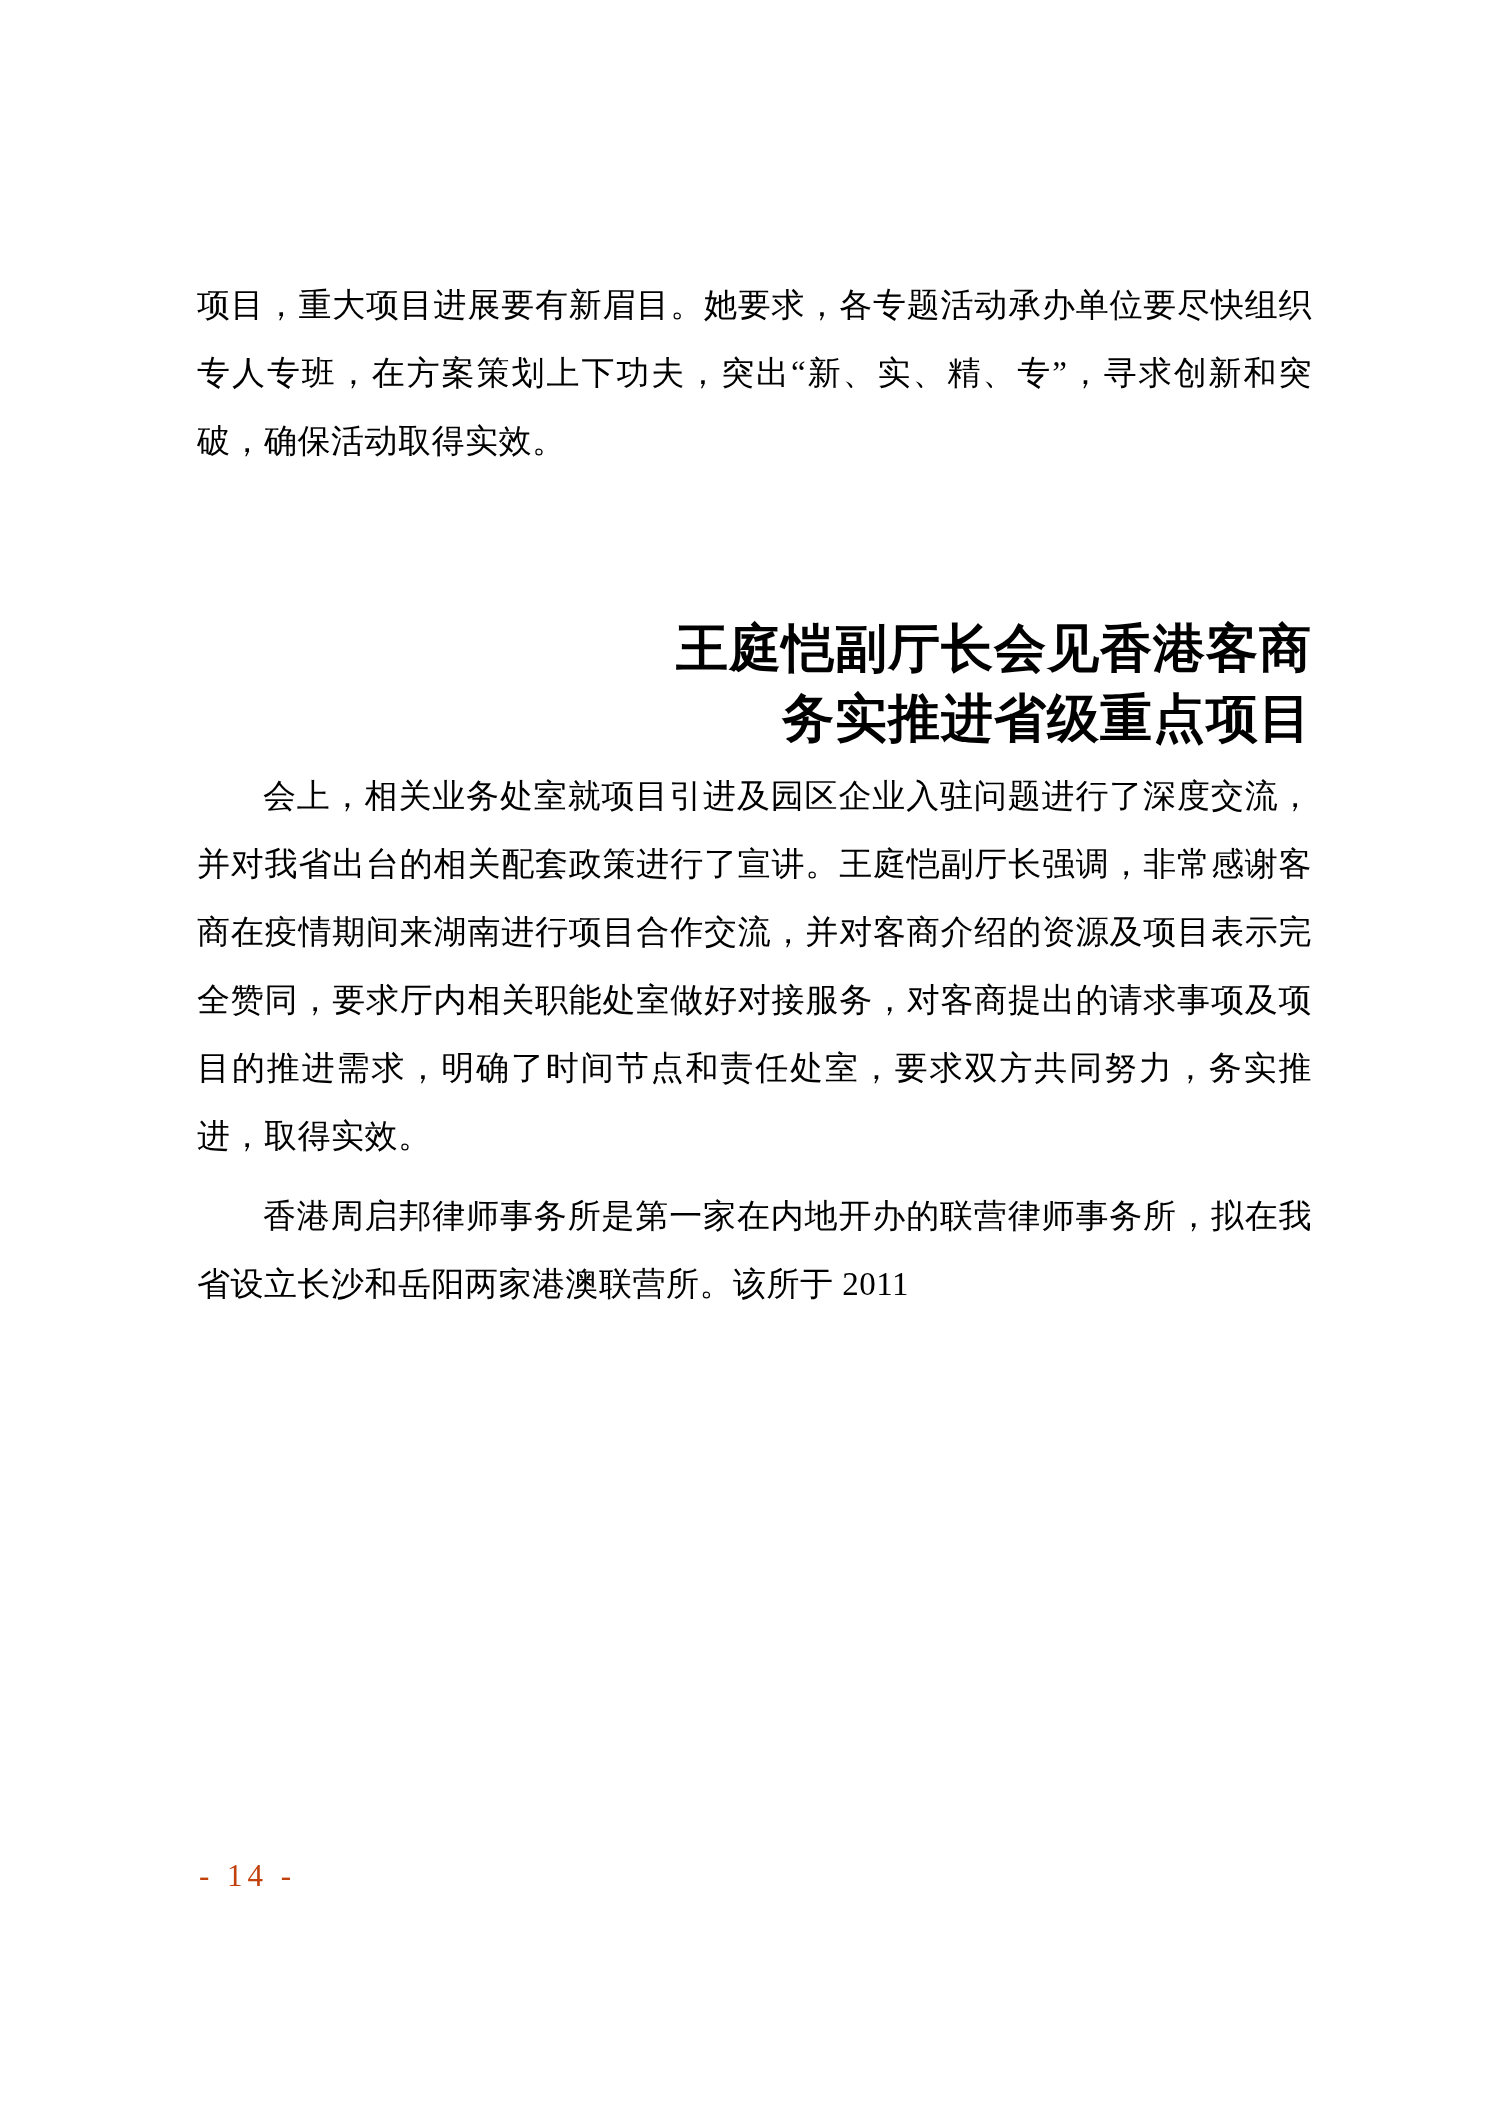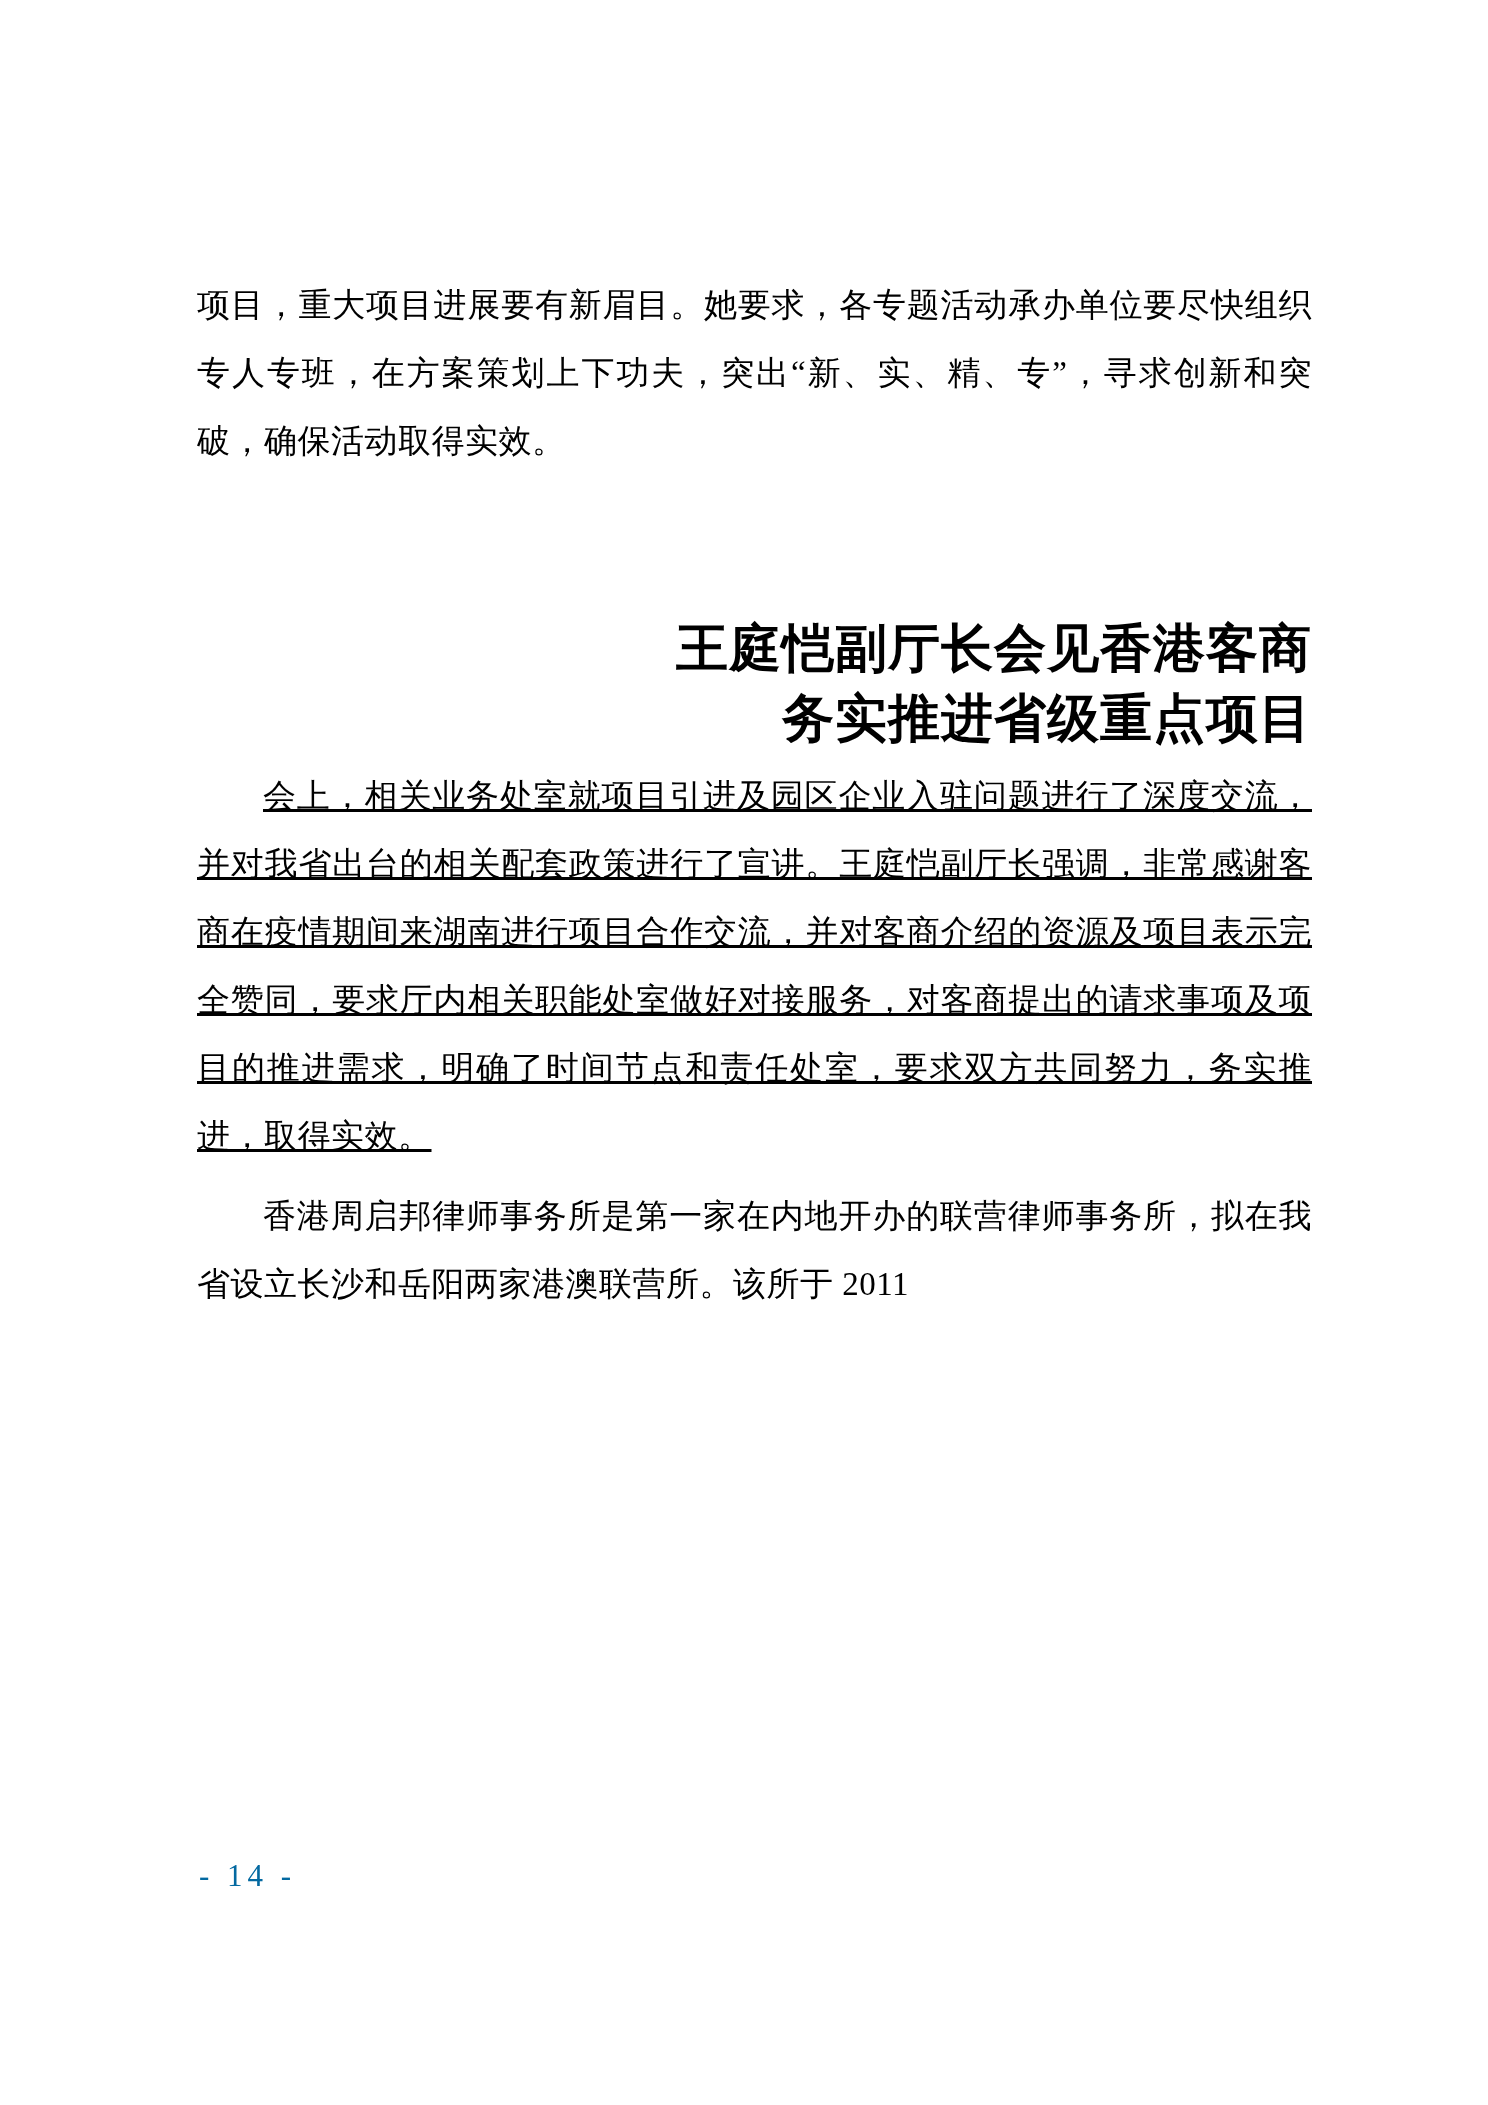--- a/index.html
+++ b/index.html
@@ -29,42 +29,42 @@
     line-height: 68px;
     text-align: justify;
     text-justify: inter-character;
     word-break: break-all;
     letter-spacing: 0.5px;
   }
   .indent {
     text-indent: 2em;
   }
   .par-gap-1 { margin-top: 82px; }
-  .par-gap-2 { margin-top: 8px; text-decoration: underline; }
+  .par-gap-2 { margin-top: 8px; }
   .par-gap-3 { margin-top: 12px; }
   .article-title {
     margin: 139px 0 0 0;
     text-align: right;
     font-size: 52px;
     line-height: 70px;
     font-weight: bold;
     letter-spacing: 1px;
   }
   .title-line {
     display: block;
     white-space: nowrap;
   }
   .page-number {
     position: absolute;
     left: 199px;
     top: 1858px;
     font-size: 31px;
     line-height: 36px;
     letter-spacing: 5px;
-    color: #0369a1;
+    color: #c2410c;
   }
 </style>
 </head>
 <body>
 
 <div class="page">
   <div class="content">
 
     <p class="body-par">项目，重大项目进展要有新眉目。她要求，各专题活动承办单位要尽快组织专人专班，在方案策划上下功夫，突出“新、实、精、专”，寻求创新和突破，确保活动取得实效。</p>
 

